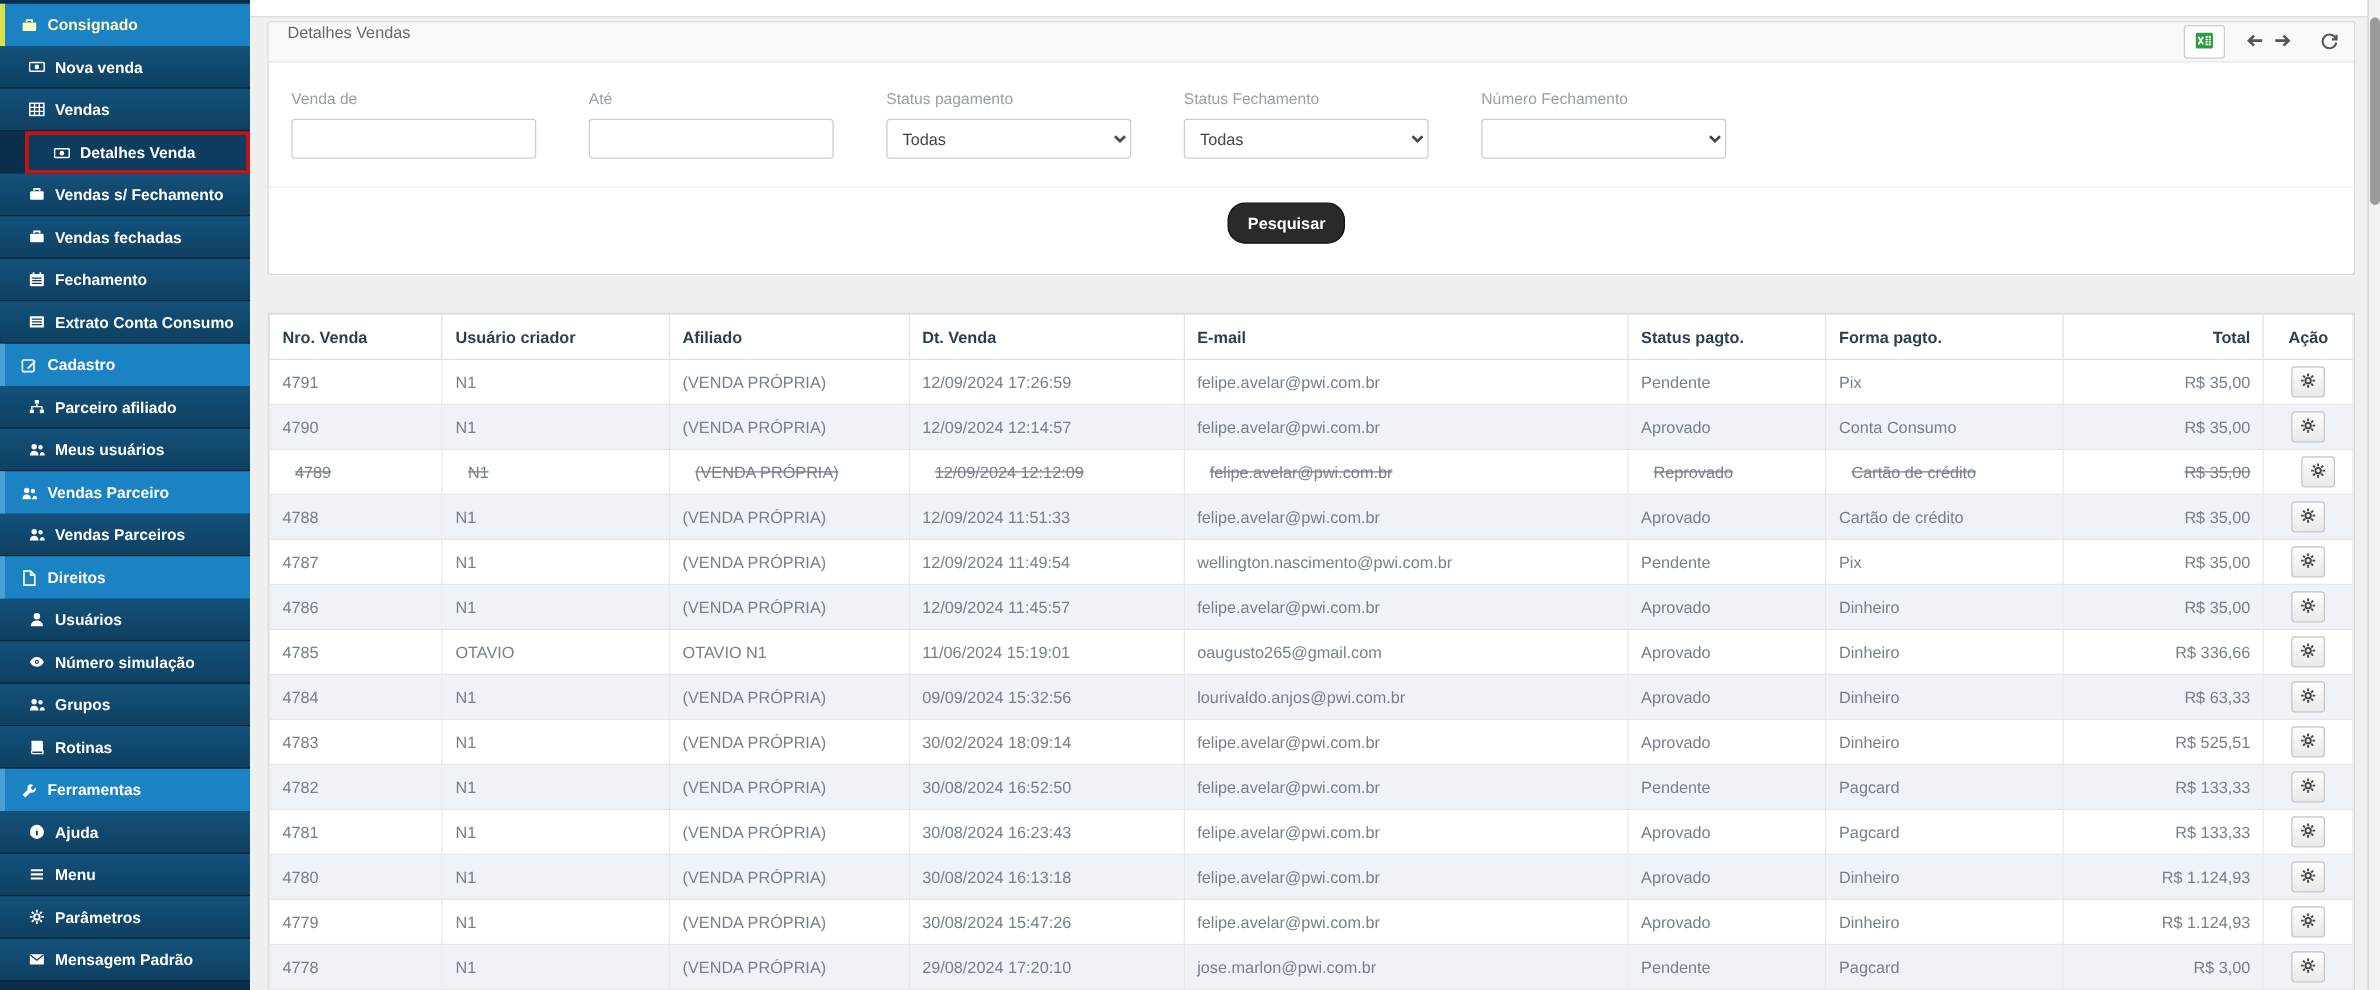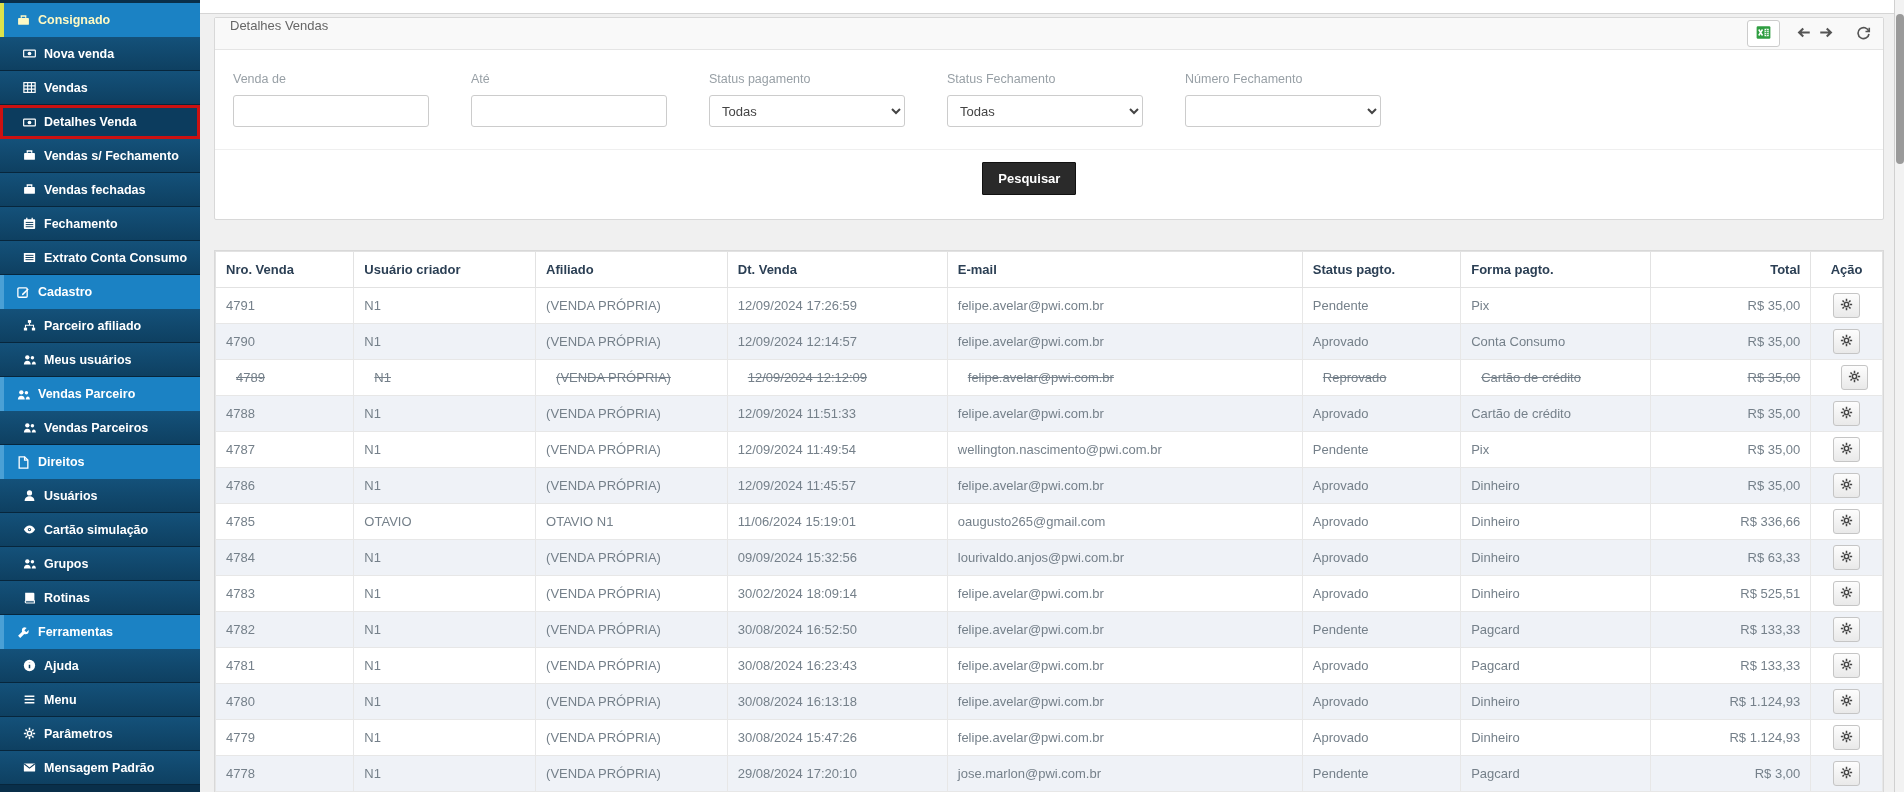--- a/index.html
+++ b/index.html
@@ -13,21 +13,21 @@
   
   .sidebar { width:200px; min-width:200px; background:#092f4a; padding-top:3px; display:flex; flex-direction:column; }
   .side-entry {
     flex:0 0 34px; display:flex; align-items:center;
     font-size:12.5px; font-weight:bold; color:#fff; cursor:pointer;
     padding-left:22px; position:relative;
   }
   .side-entry.item { background:linear-gradient(#14517a,#0e4061); border-bottom:1px solid #07263c; }
   .side-entry.header { background:#1b82c4; padding-left:12px; border-left:4px solid #4aa0d5; }
   .side-entry.header.consignado { border-left-color:#dce24a; color:#fef9c3; }
-  .side-entry.active { background:#0c3c5e; border:3px solid #cc1111; padding-left:19px; }
+  .side-entry.active { background:#0c3c5e; border:3px solid #cc1111; padding-left:19px;margin-left:20px; }
   .side-icon { width:14px; height:13px; margin-right:8px; display:inline-flex; align-items:center; justify-content:center; flex:none; }
   .side-icon svg { width:13px; height:13px; display:block; }
   .side-label { white-space:nowrap; }
 
   
   .main { flex:1; position:relative; overflow:hidden; background:#f0f0f0; }
   .topbar { height:14px; background:#fff; border-bottom:1px solid #d5d5d5; }
   .content { margin:3px 20px 0 14px; }
 
   .panel { background:#fff; border:1px solid #d8d8d8; border-radius:2px; }
@@ -48,21 +48,21 @@
   .fgroup label { display:block; font-size:12.5px; color:#98a0a6; margin-bottom:9px; }
   .fgroup input, .fgroup select {
     width:100%; height:32px; border:1px solid #ccc; border-radius:3px;
     background:#fff; font-size:13px; color:#444; padding:0 8px;
     font-family:"Liberation Sans", sans-serif;
   }
 
   .panel-footer { margin-top:22px; border-top:1px solid #efefef; padding:12px 0 24px; }
   .btn-search {
     margin-left:46%; background:#2a2a2a; color:#fff; font-weight:bold; font-size:13px;
-    border:1px solid #111; border-radius:1px; padding:8px 15px; cursor:pointer;
+    border:1px solid #111; border-radius:14px; padding:8px 15px; cursor:pointer;
     font-family:"Liberation Sans", sans-serif;
   }
 
   
   .table-wrap { margin-top:30px; background:#fff; border:1px solid #d8d8d8; }
   table { width:100%; border-collapse:collapse; table-layout:fixed; font-size:13px; }
   th {
     color:#2b3f54; font-weight:bold; text-align:left; background:#fff;
     padding:10px 10px; border:1px solid #e2e2e2;
   }
@@ -233,21 +233,21 @@
       <span class="side-label">Usuários</span>
     </div>
     <div class="side-entry item">
       <span class="side-icon">
         <svg viewBox="0 0 12 12" xmlns="http://www.w3.org/2000/svg">
           <path d="M0.8 6C2.2 3.6 4 2.4 6 2.4S9.8 3.6 11.2 6C9.8 8.4 8 9.6 6 9.6S2.2 8.4 0.8 6z" fill="currentColor"></path>
           <circle cx="6" cy="6" r="1.5" fill="#0d3e5f"></circle>
           <circle cx="6" cy="6" r="0.7" fill="currentColor"></circle>
         </svg>
       </span>
-      <span class="side-label">Cartão simulação</span>
+      <span class="side-label">Número simulação</span>
     </div>
     <div class="side-entry item">
       <span class="side-icon">
         <svg viewBox="0 0 12 12" xmlns="http://www.w3.org/2000/svg">
           <circle cx="4" cy="4" r="2" fill="currentColor"></circle>
           <circle cx="8.7" cy="4.4" r="1.6" fill="currentColor"></circle>
           <path d="M0.8 10.5c0-2 1.4-3.4 3.2-3.4s3.2 1.4 3.2 3.4z" fill="currentColor"></path>
           <path d="M8 10.5c0.2-1.6 1-2.6 2-2.6s1.8 1 1.9 2.6z" fill="currentColor"></path>
         </svg>
       </span>

